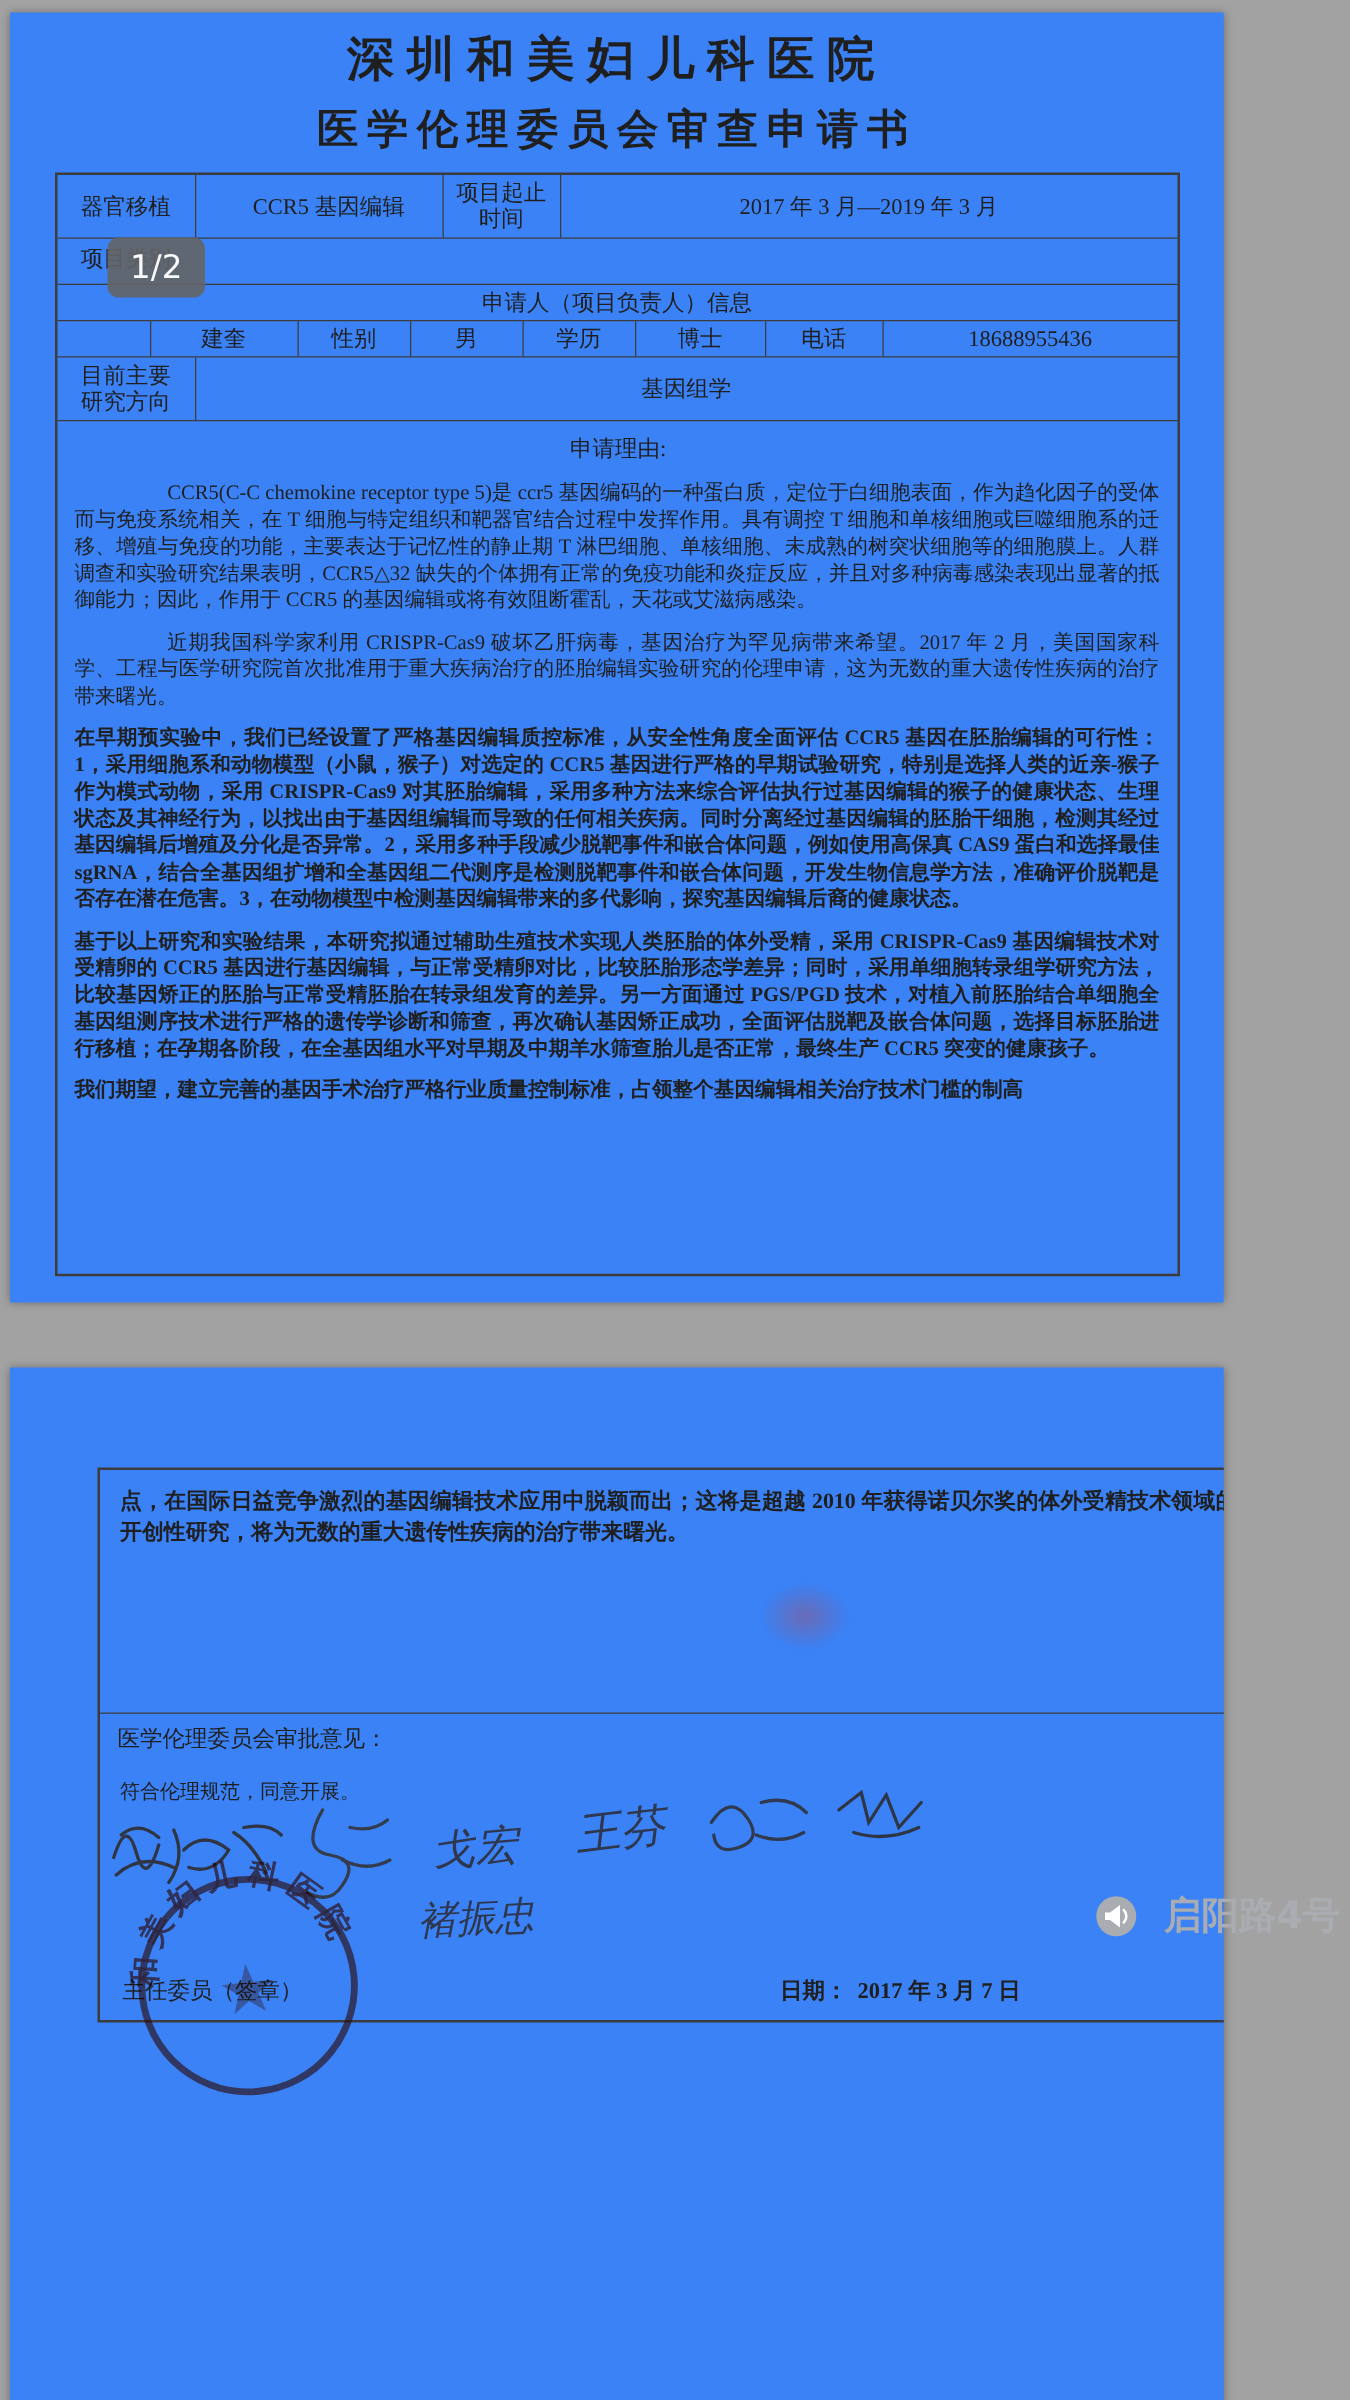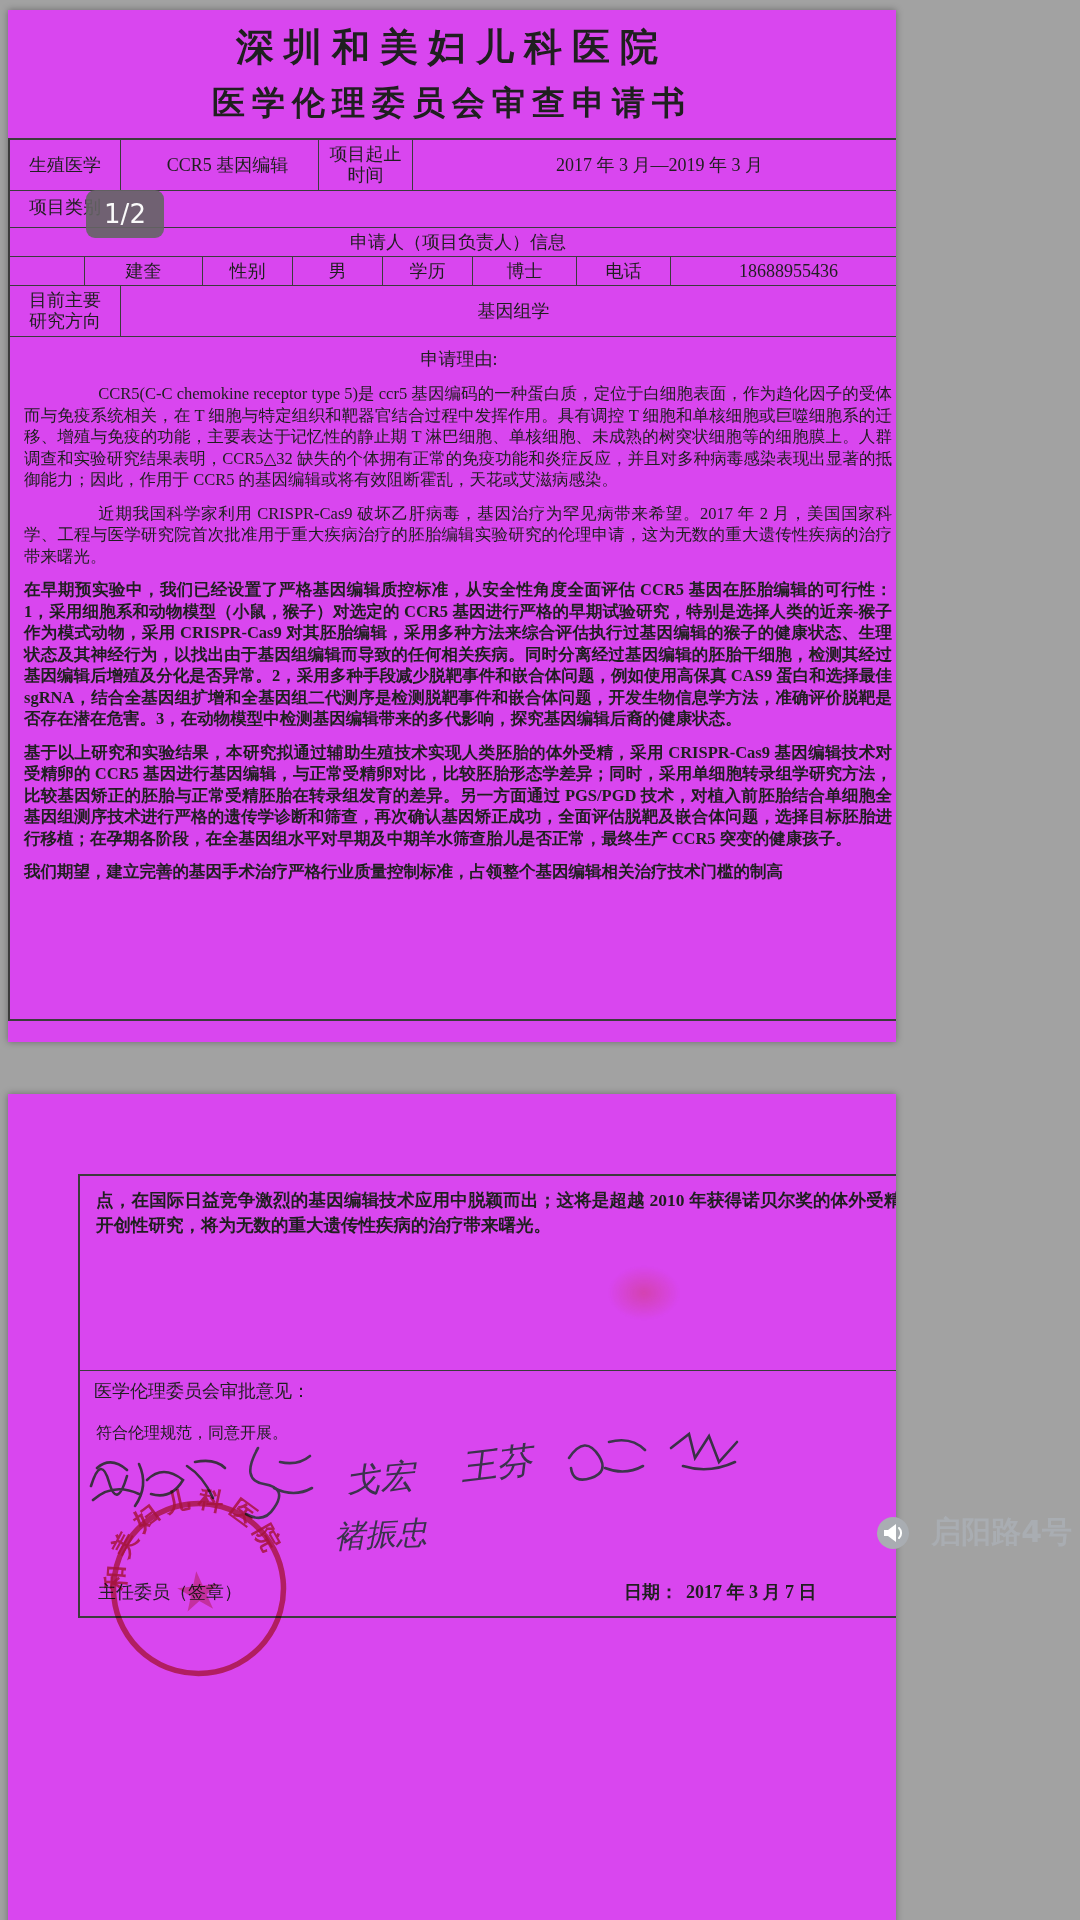--- a/index.html
+++ b/index.html
@@ -5,22 +5,22 @@
   * { box-sizing: border-box; margin: 0; padding: 0; }
   html, body { width: 1080px; height: 1920px; }
   body {
     position: relative;
     background: #a2a2a2;
     font-family: "Liberation Serif", "DejaVu Serif", serif;
     color: #1f1f1f;
     overflow: hidden;
   }
   .page {
-    position: absolute; left: 8px; width: 888px;
-    background: #d946ef; overflow: hidden;
+    position: absolute; left: 8px; width: 971px;
+    background: #3b82f6; overflow: hidden;
     box-shadow: 0 0 7px rgba(0,0,0,.35);
   }
   .page1 { top: 10px; height: 1032px; }
   .page2 { top: 1094px; height: 862px; }
 
   .doc-title { margin-top: 12px; text-align: center; font-size: 38px; font-weight: 600; letter-spacing: 10px; }
   .doc-subtitle { margin-top: 8px; text-align: center; font-size: 33px; font-weight: 600; letter-spacing: 7px; }
 
   .formtable { margin: 12px auto 0; width: 900px; border: 2px solid #3c3c3c; font-size: 18px; }
   .row { display: flex; border-top: 1px solid #3c3c3c; }
@@ -78,21 +78,21 @@
 </style>
 </head>
 <body>
 
 <div class="page page1">
   <h1 class="doc-title">深圳和美妇儿科医院</h1>
   <h2 class="doc-subtitle">医学伦理委员会审查申请书</h2>
 
   <div class="formtable">
     <div class="row first">
-      <div class="cell first w110">生殖医学</div>
+      <div class="cell first w110">器官移植</div>
       <div class="cell w198">CCR5 基因编辑</div>
       <div class="cell w94">项目起止时间</div>
       <div class="cell grow">2017 年 3 月—2019 年 3 月</div>
     </div>
 
     <div class="row">
       <div class="cell first w110" style="align-items:flex-start;">项目类别</div>
     </div>
 
     <div class="row">

